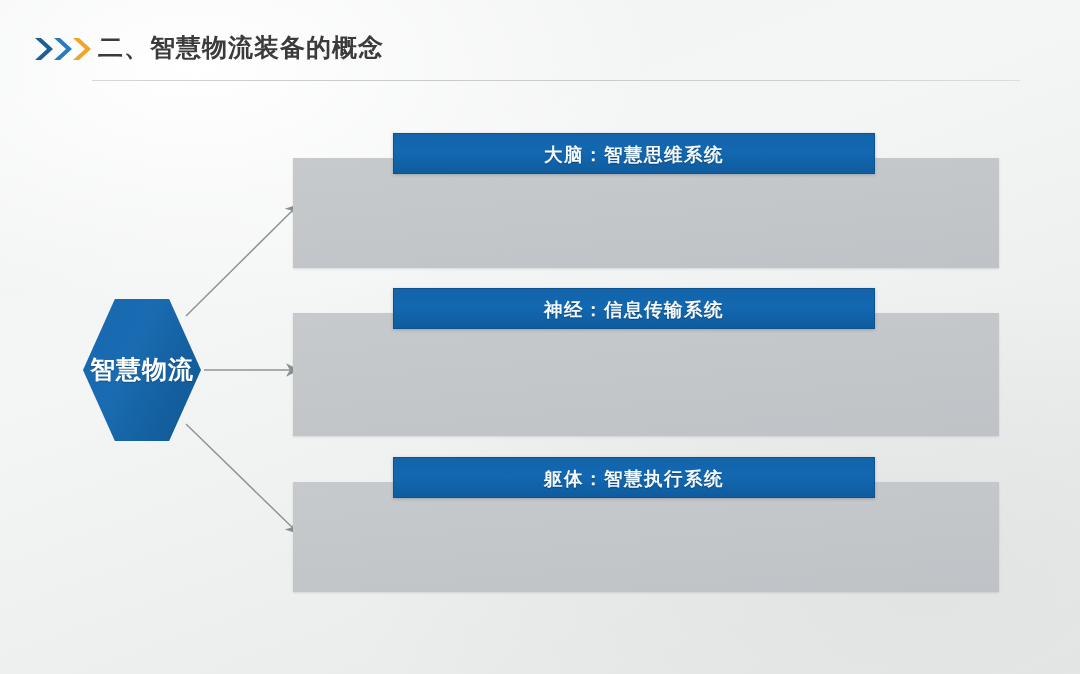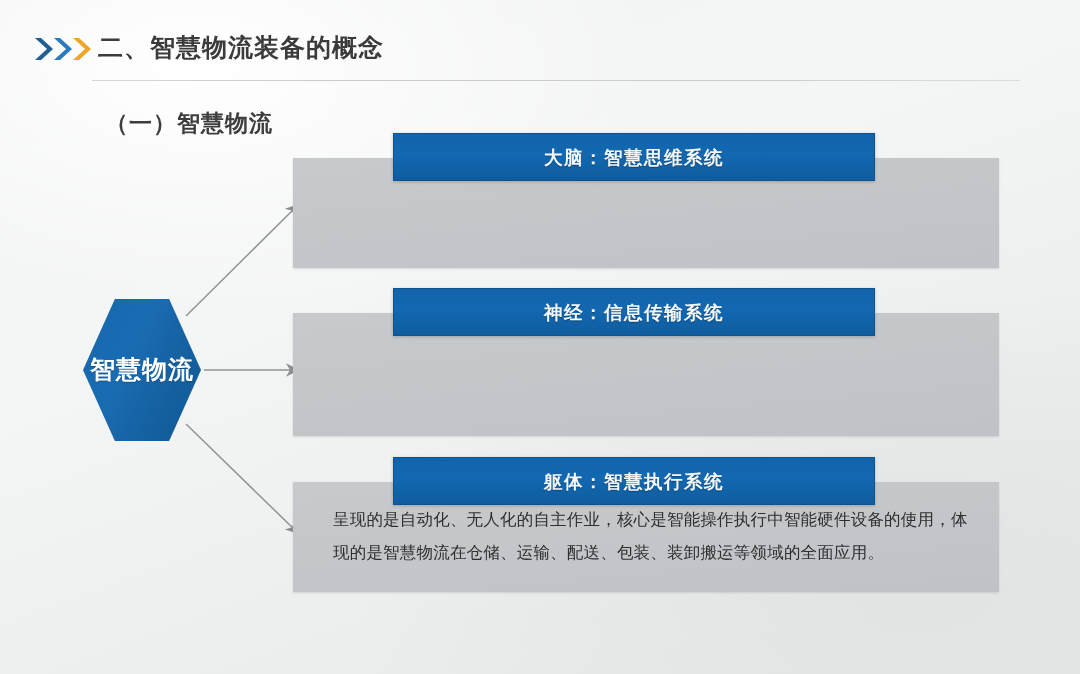--- a/index.html
+++ b/index.html
@@ -120,21 +120,21 @@
     font-size: 16.5px;
     line-height: 33px;
     letter-spacing: 0.2px;
     white-space: pre-line;
   }
   .panel-head {
     position: absolute;
     left: 100px;
     top: 0;
     width: 482px;
-    height: 48px;
+    height: 41px;
     background: linear-gradient(180deg, #1364aa 0%, #1268b1 45%, #0f5c9e 100%);
     border: 1px solid #0d5390;
     box-sizing: border-box;
     box-shadow: 0 1px 3px rgba(60,72,84,0.3);
   }
   .panel-head span {
     position: absolute;
     left: 0;
     right: 0;
     top: 50%;
@@ -168,21 +168,20 @@
 <div id="slide">
 
   <svg class="chevrons" viewBox="0 0 64 26">
     <path d="M2 2 L14 13 L2 24 L8 24 L20 13 L8 2 Z" fill="#1f5d92"></path>
     <path d="M21 2 L33 13 L21 24 L27 24 L39 13 L27 2 Z" fill="#2a7bbe"></path>
     <path d="M40 2 L52 13 L40 24 L46 24 L58 13 L46 2 Z" fill="#f0a42a"></path>
   </svg>
 
   <div class="header-title">二、智慧物流装备的概念</div>
   <div class="header-rule"></div>
-  <div class="section-label">（一）智慧物流</div>
 
   <svg class="arrows" viewBox="0 0 1080 674">
     <defs>
       <marker id="ah" markerWidth="11" markerHeight="11" refX="9" refY="5.5" orient="auto" markerUnits="strokeWidth">
         <path d="M1,1 L10,5.5 L1,10 L3.6,5.5 Z" fill="#8b8f92"></path>
       </marker>
     </defs>
     <g stroke="#909497" stroke-width="1.5" fill="none" marker-end="url(#ah)">
       <line x1="186" y1="316" x2="298" y2="205"></line>
       <line x1="204" y1="370" x2="298" y2="370"></line>
@@ -207,19 +206,18 @@
 
   <div class="panel" id="panel-2">
     <div class="panel-body"></div>
     <div class="panel-head">
       <span>神经：信息传输系统</span>
     </div>
   </div>
 
   <div class="panel" id="panel-3">
     <div class="panel-body"></div>
-    <div class="panel-text">呈现的是自动化、无人化的自主作业，核心是智能操作执行中智能硬件设备的使用，体现的是智慧物流在仓储、运输、配送、包装、装卸搬运等领域的全面应用。</div>
     <div class="panel-head">
       <span>躯体：智慧执行系统</span>
     </div>
   </div>
 
 </div>
 
 </body></html>

